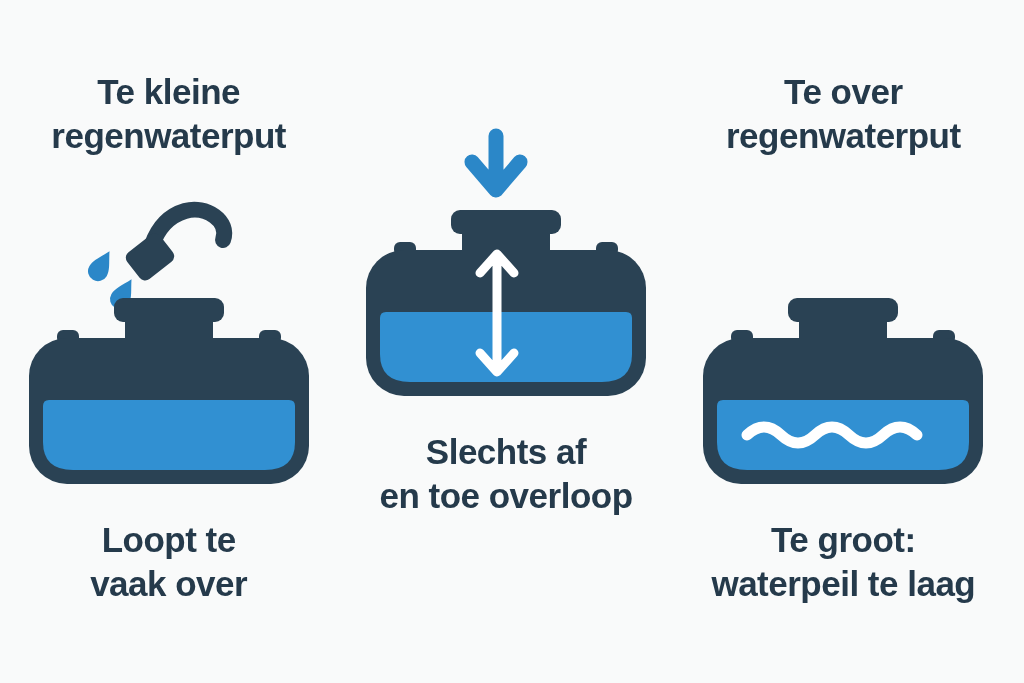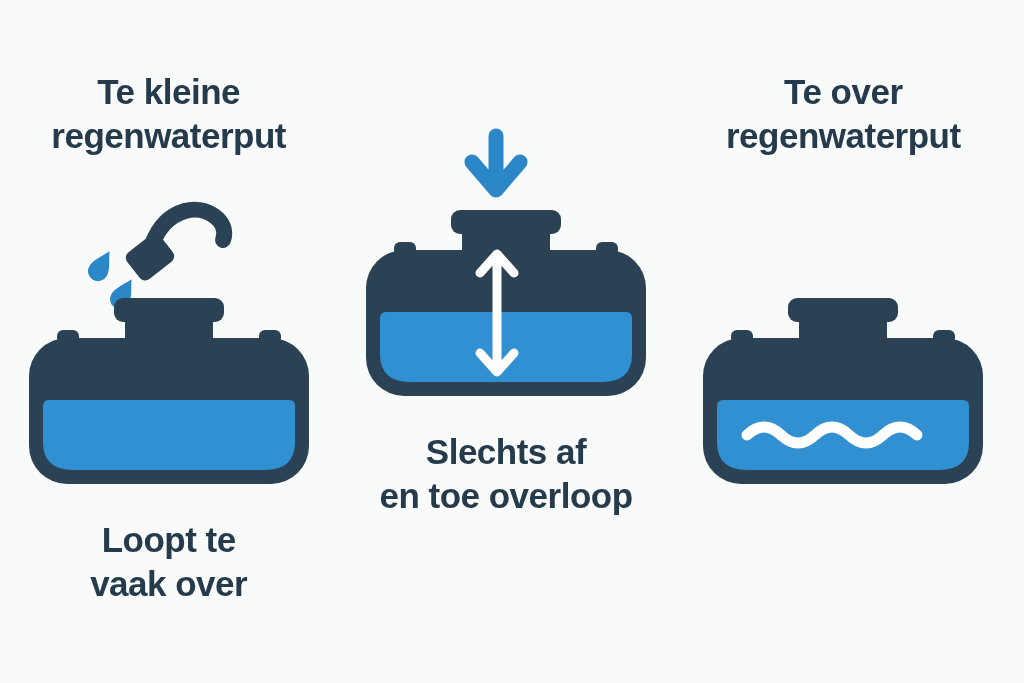--- a/index.html
+++ b/index.html
@@ -100,15 +100,17 @@
 en toe overloop</p>
   </section>
 
   <section class="panel">
     <h2 class="panel-title">Te over
 regenwaterput</h2>
     <svg class="icon-svg" viewBox="0 0 320 300">
       <use href="#tank"></use>
       <path class="white-stroke" stroke-width="11" stroke-linecap="round" d="M64,245 q17,-16 34,0 t34,0 t34,0 t34,0 t34,0"></path>
     </svg>
+    <p class="panel-caption">Te groot:
+waterpeil te laag</p>
   </section>
 
 </div>
 
 </body></html>

